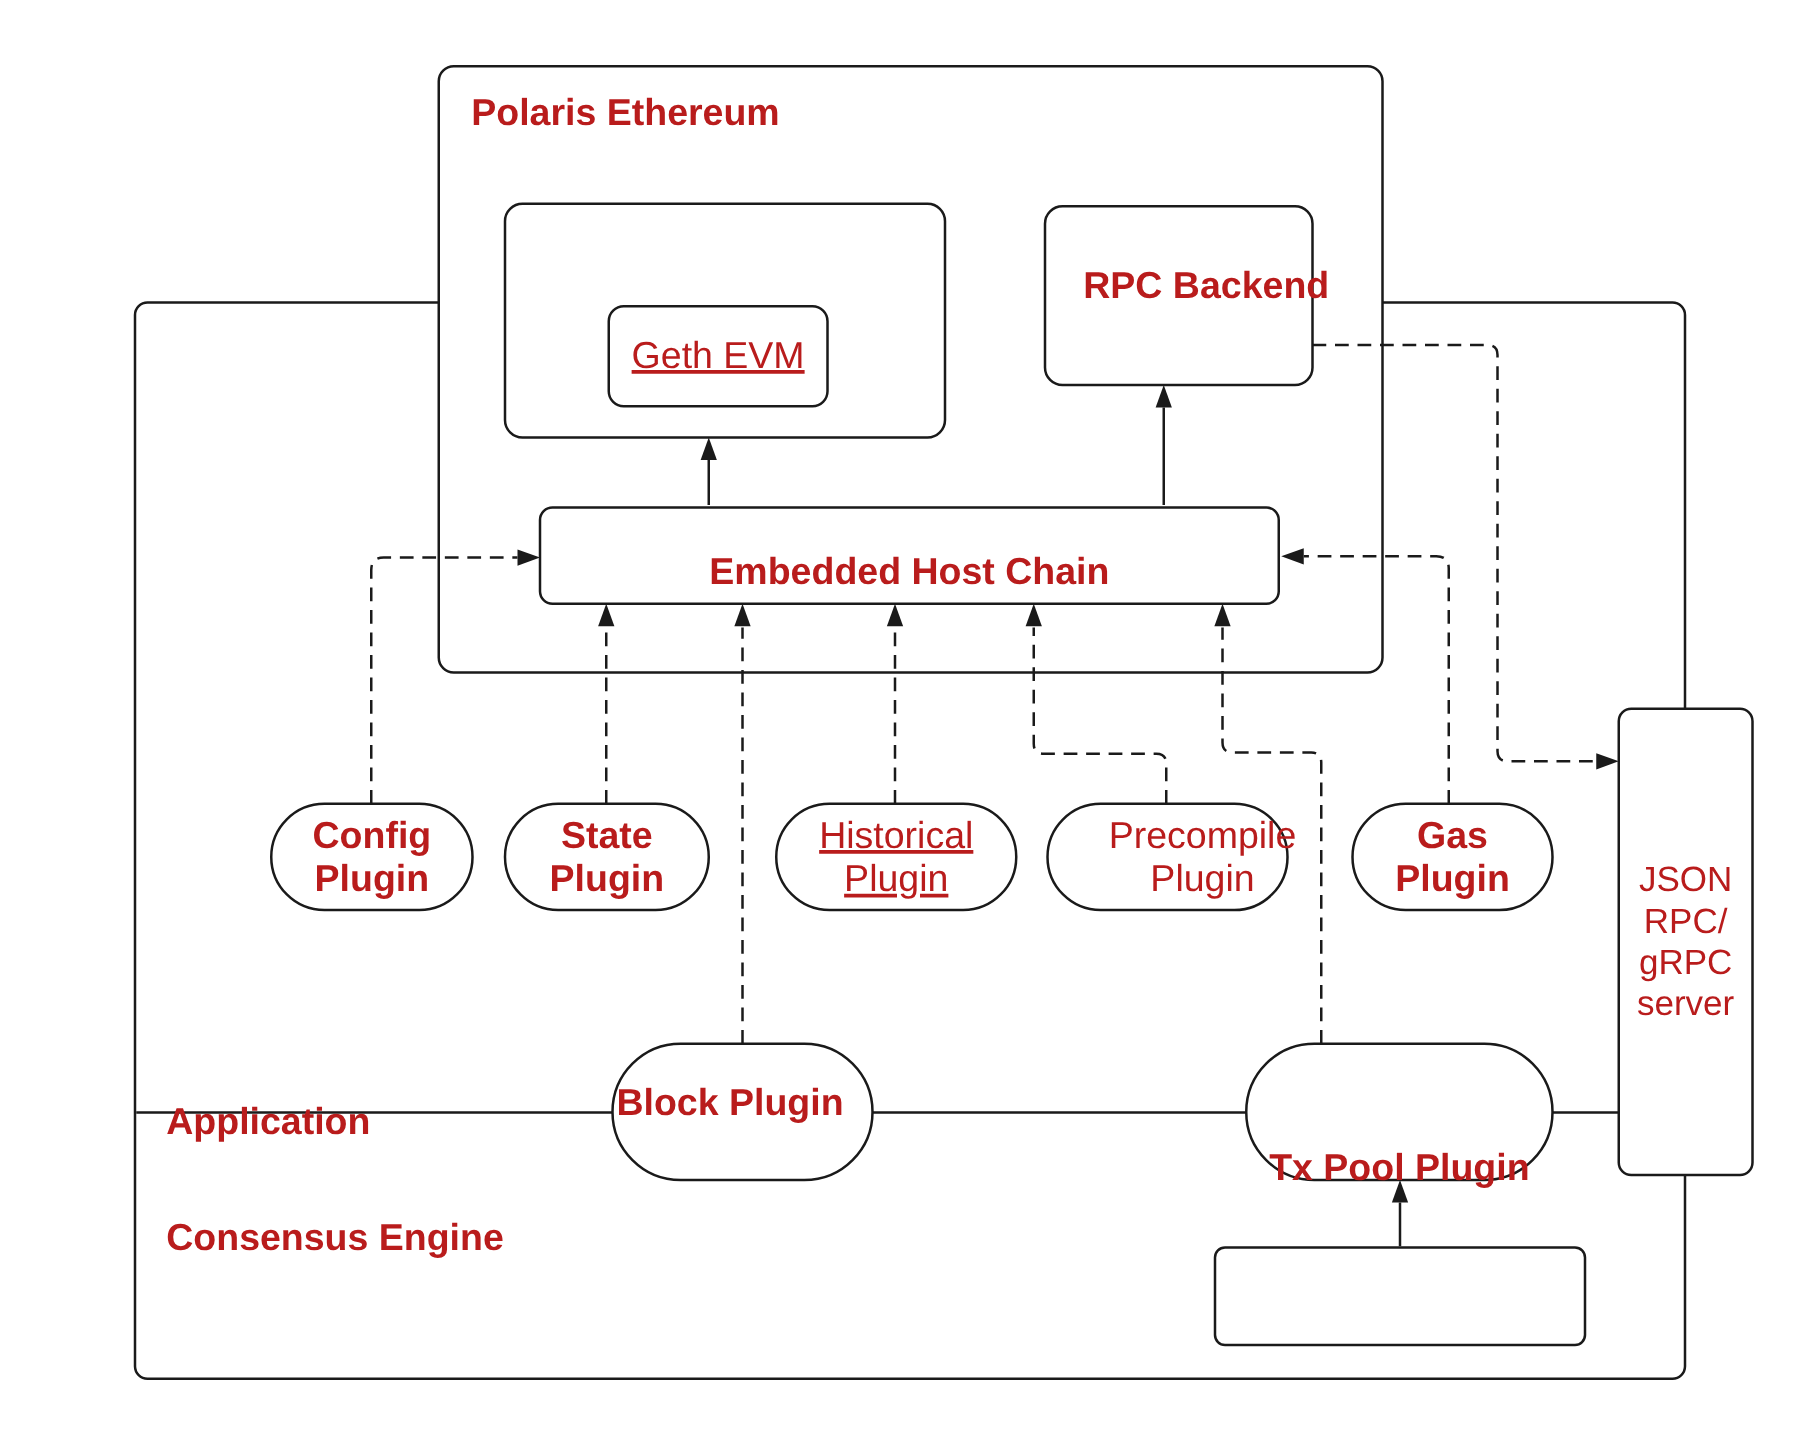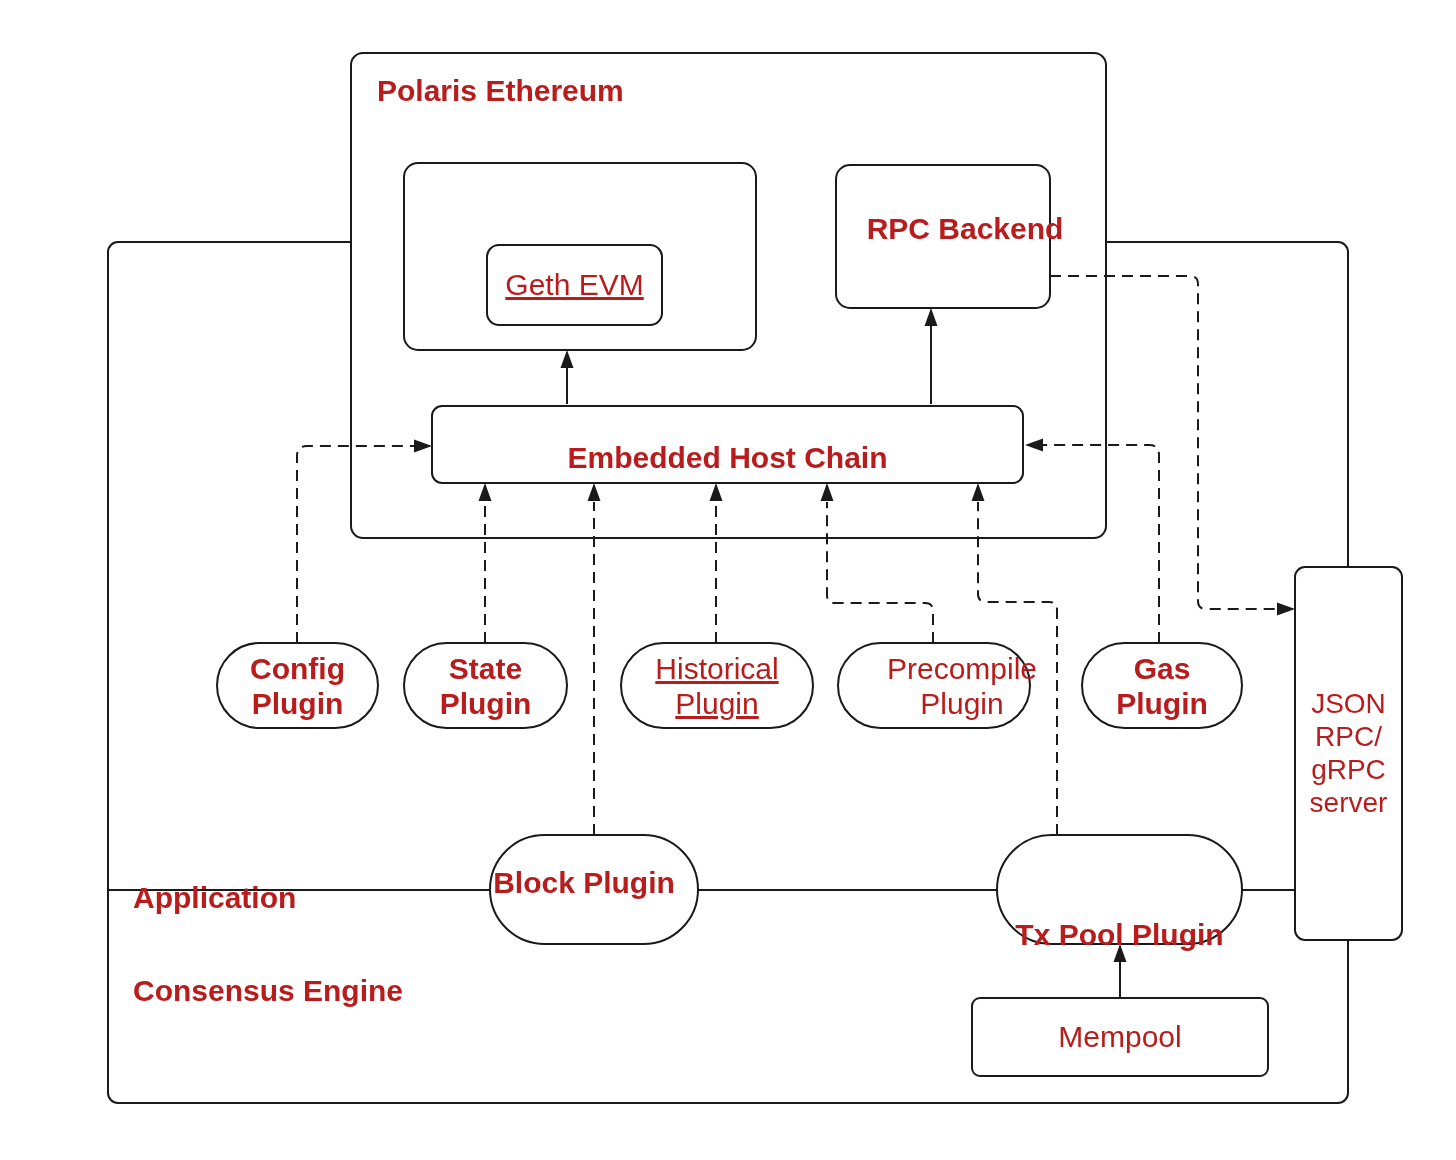--- a/index.html
+++ b/index.html
@@ -112,21 +112,20 @@
   <div class="label" style="left:866px;top:651px;width:192px;">Precompile
 Plugin</div>
 
   <div class="label bold" style="left:1082px;top:651px;width:160px;">Gas
 Plugin</div>
 
   <div class="label bold oneline" style="left:490px;top:822px;width:188px;">Block Plugin</div>
 
   <div class="label bold oneline" style="left:997px;top:874px;width:245px;">Tx Pool Plugin</div>
 
-  <div class="label" style="left:972px;top:1022px;width:296px;line-height:30px;">Mempool</div>
 
   <div class="label json-text" style="left:1295px;top:687px;width:107px;">JSON
 RPC/
 gRPC
 server</div>
 
   <div class="label bold left oneline" style="left:133px;top:837px;">Application</div>
 
   <div class="label bold left oneline" style="left:133px;top:930px;">Consensus Engine</div>
 

